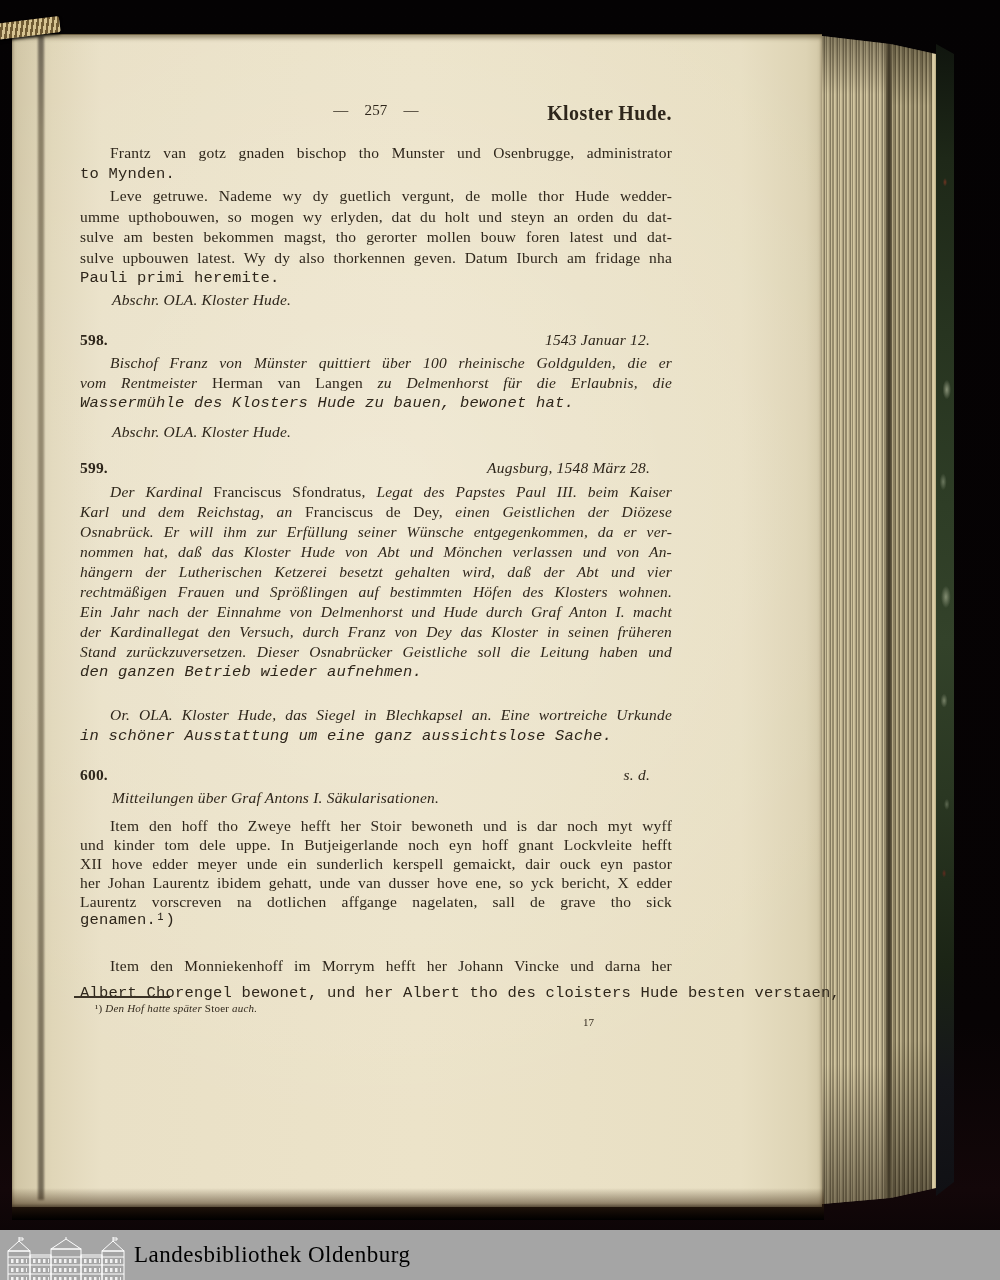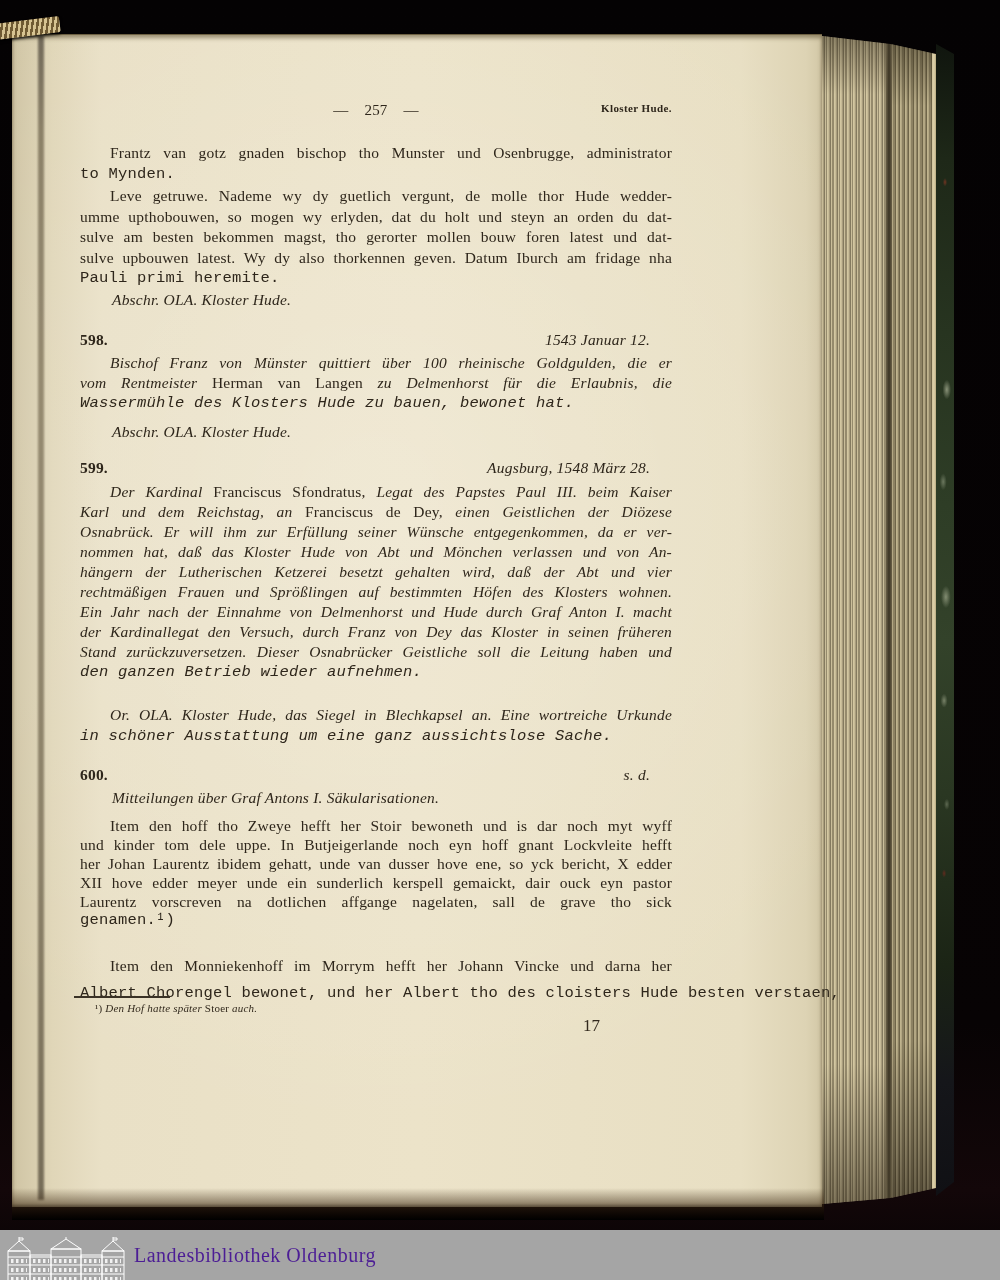--- a/index.html
+++ b/index.html
@@ -70,37 +70,37 @@
   .tl{text-align:justify;text-align-last:justify;line-height:20px;white-space:nowrap;}
   .tl.last{text-align-last:left;font-family:Liberation Mono, monospace;}
   .indent .tl.first{padding-left:30px;}
   .lh205 .tl{line-height:20.5px;}
   .lh19 .tl{line-height:19px;}
   .lh195 .tl{line-height:19.5px;margin-top:8px;}
   .it{font-style:italic;}
   .rm{font-style:normal;}
   .hdr{display:block;position:relative;height:22px;}
   .hdr .pgnum{position:absolute;left:0;right:0;text-align:center;word-spacing:12px;font-size:15px;}
-  .hdr .runtitle{position:absolute;right:0;font-weight:bold;font-size:11px;letter-spacing:.4px;}
+  .hdr .runtitle{position:absolute;right:0;font-weight:bold;font-size:20px;letter-spacing:.4px;}
   .entry-row{display:flex;justify-content:space-between;}
   .entry-num{font-weight:bold;}
   .entry-date{font-style:italic;padding-right:22px;text-align:center;}
   .single-indent{padding-left:32px;}
   .fn-rule{position:absolute;left:74px;top:996px;width:96px;height:1.5px;background:#3a3226;}
   .footnote{position:absolute;left:95px;top:1002px;width:420px;font-size:11px;
             font-style:italic;color:#32291d;letter-spacing:.2px;}
-  .sig{position:absolute;left:583px;top:1016px;font-size:17px;color:#32291d;}
+  .sig{position:absolute;left:583px;top:1016px;font-size:11px;color:#32291d;}
   
   #footer-bar{
     position:absolute;left:0;top:1230px;width:1000px;height:50px;
     background:#a5a5a5;overflow:hidden;
   }
   #footer-bar .bar-text{
     position:absolute;left:134px;top:0;height:38px;line-height:50px;
-    color:#4c1d95;font-size:20px;letter-spacing:.5px;
+    color:#000000;font-size:23px;letter-spacing:.5px;
     font-family:"Liberation Serif","DejaVu Serif",serif;
   }
   #footer-logo{position:absolute;left:6px;top:7px;}
 </style>
 </head>
 <body>
 
 <div id="stage">
 
   <div id="page"></div>
@@ -167,22 +167,22 @@
     </div>
 
   <div class="col entry-row" style="top:766px">
     <span class="entry-num">600.</span>
     <span class="entry-date">s. d.</span>
   </div>
   <div class="col it single-indent" style="top:789px">Mitteilungen über Graf Antons I. Säkularisationen.</div>
   <div class="col indent lh19" style="top:816px">
       <div class="tl first">Item den hoff tho Zweye hefft her Stoir bewoneth und is dar noch myt wyff</div>
       <div class="tl">und kinder tom dele uppe. In Butjeigerlande noch eyn hoff gnant Lockvleite hefft</div>
+      <div class="tl">XII hove edder meyer unde ein sunderlich kerspell gemaickt, dair ouck eyn pastor</div>
       <div class="tl">her Johan Laurentz ibidem gehatt, unde van dusser hove ene, so yck bericht, X edder</div>
-      <div class="tl">XII hove edder meyer unde ein sunderlich kerspell gemaickt, dair ouck eyn pastor</div>
       <div class="tl">Laurentz vorscreven na dotlichen affgange nagelaten, sall de grave tho sick</div>
       <div class="tl last">genamen.¹)</div>
     </div>
   <div class="col indent lh195" style="top:948px">
       <div class="tl first">Item den Monniekenhoff im Morrym hefft her Johann Vincke und darna her</div>
       <div class="tl last">Albert Chorengel bewonet, und her Albert tho des cloisters Hude besten verstaen,</div>
     </div>
 
   <div class="fn-rule"></div>
   <div class="footnote"><span class="rm">¹)</span> Den Hof hatte später <span class="rm">Stoer</span> auch.</div>

